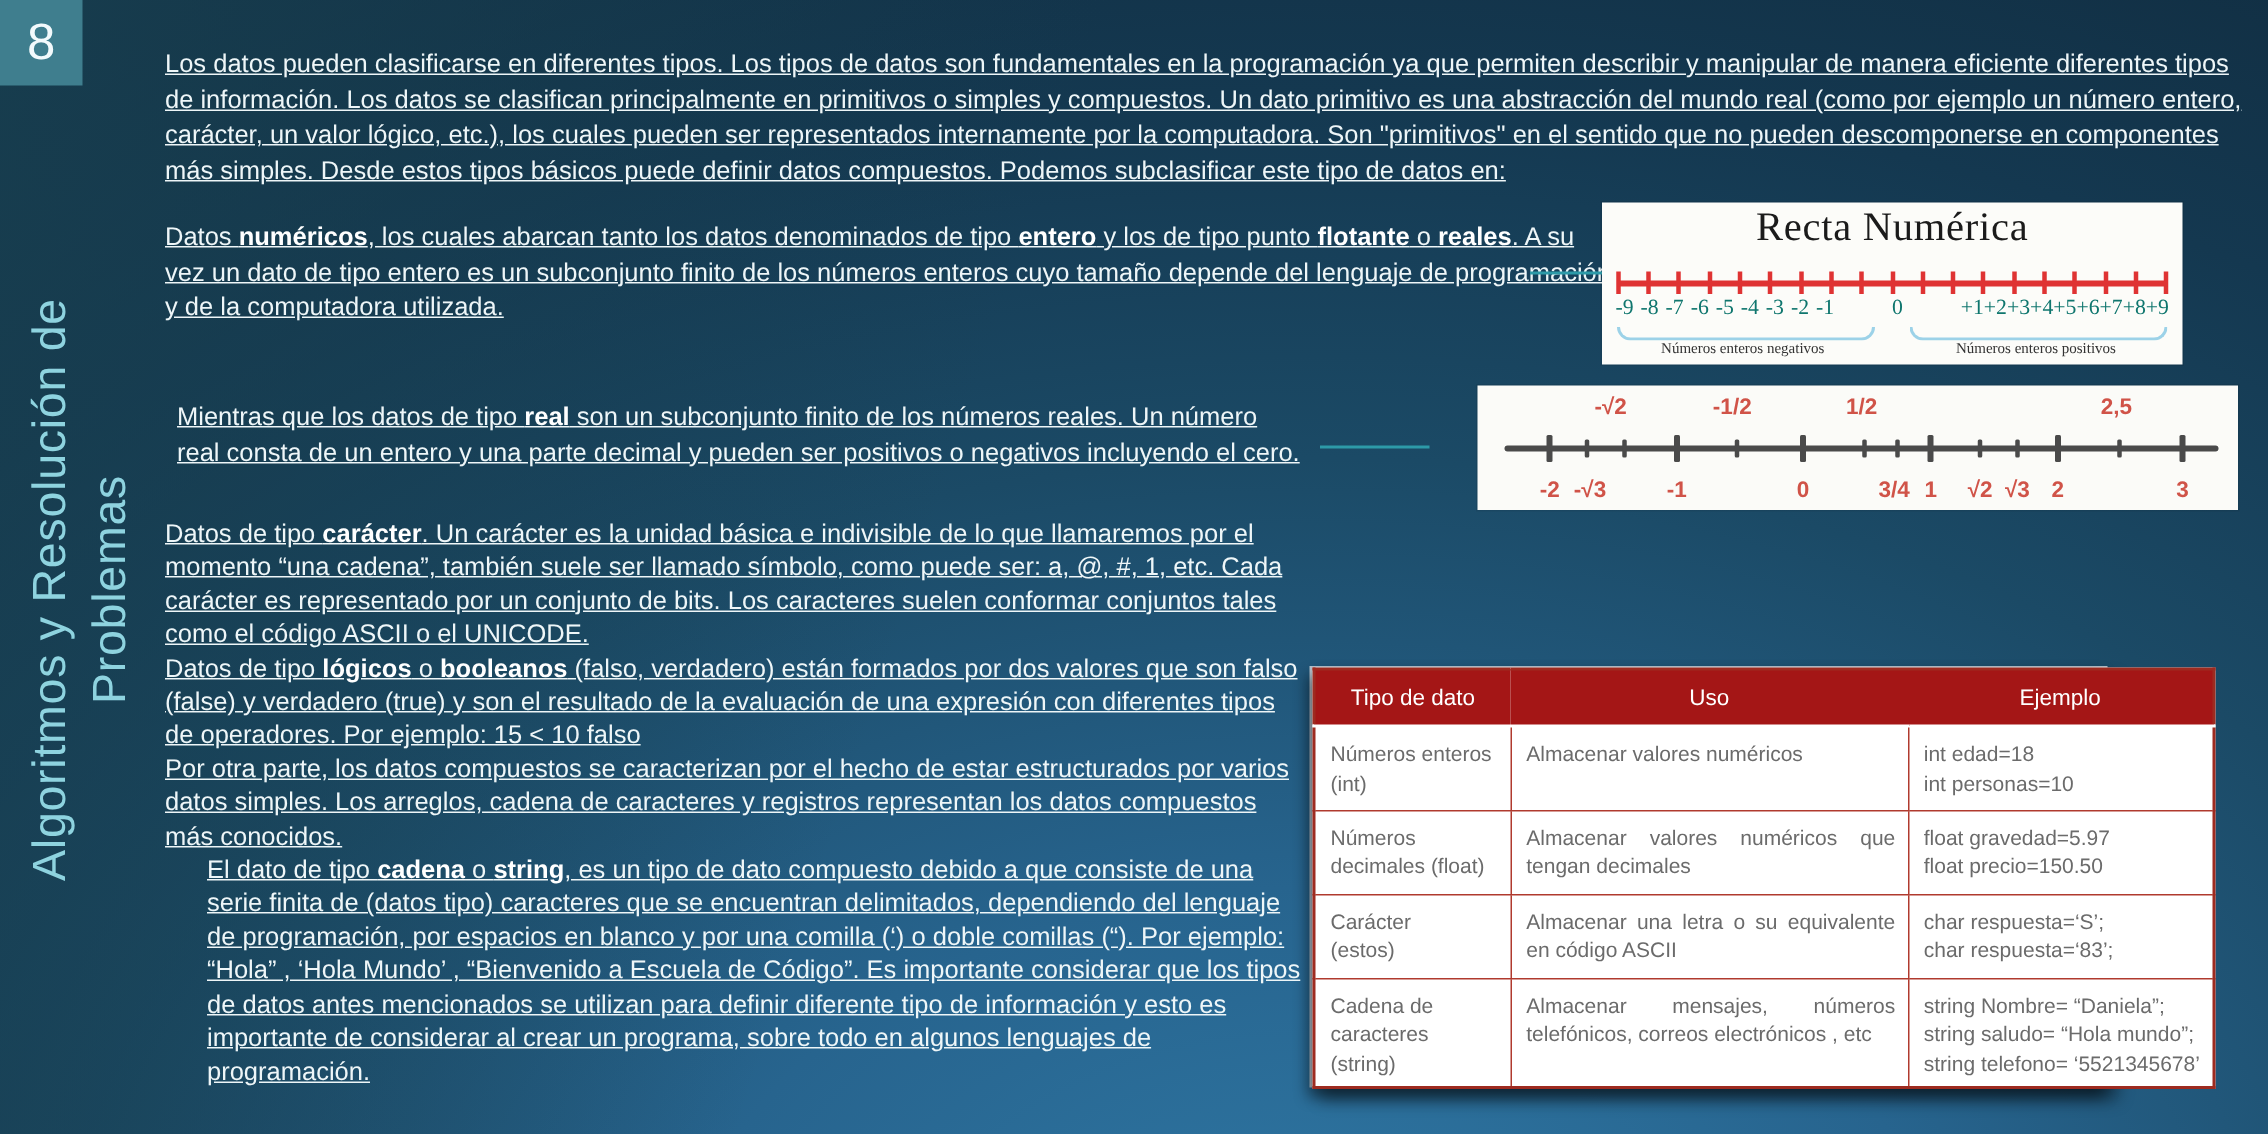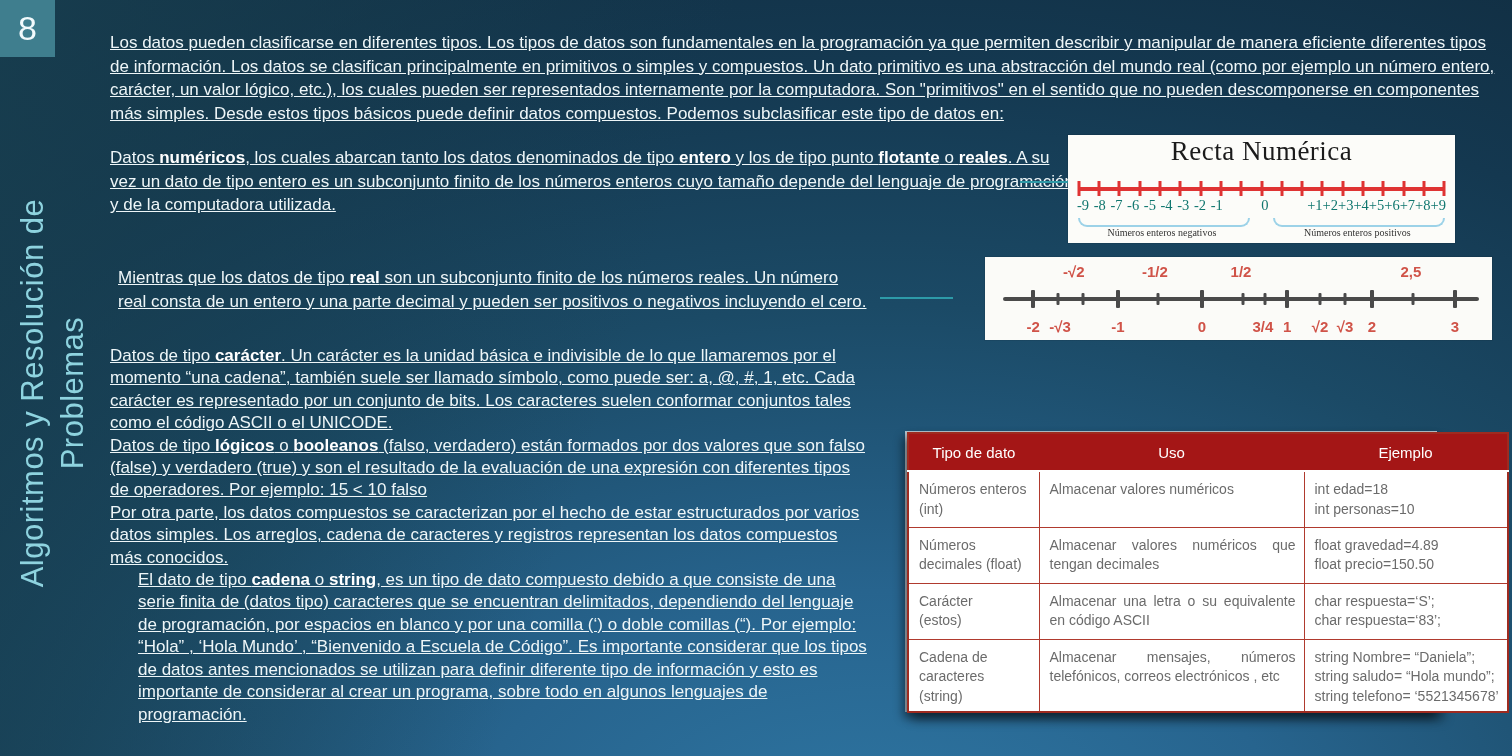--- a/index.html
+++ b/index.html
@@ -51,22 +51,22 @@
   .img2{position:absolute;left:985px;top:257px;width:507px;height:83px;background:#fbfbf8;
     box-shadow:0 0 0 1px rgba(0,0,0,.07);}
   .rr-line{position:absolute;left:3.5%;right:2.5%;top:40px;height:3.5px;background:#4a4a4a;border-radius:2px;}
   .rr-tick{position:absolute;background:#4a4a4a;transform:translateX(-50%);border-radius:1px;}
   .rr-tick.big{top:33px;height:18px;width:4px;}
   .rr-tick.small{top:36px;height:12px;width:3px;}
   .rr-label{position:absolute;transform:translateX(-50%);font-size:15px;font-weight:700;color:#d05348;white-space:nowrap;}
   .rr-above{top:6px;}
   .rr-below{bottom:5px;}
   
-  .dtable-wrap{position:absolute;left:875px;top:432px;width:532px;
-    box-shadow:-4px 5px 9px rgba(0,0,0,.45),5px 7px 10px rgba(0,0,0,.4),-2px -1px 0 rgba(225,228,232,.8);margin-left:32px;}
+  .dtable-wrap{position:absolute;left:875px;top:445px;width:532px;
+    box-shadow:-4px 5px 9px rgba(0,0,0,.45),5px 7px 10px rgba(0,0,0,.4),-2px -1px 0 rgba(225,228,232,.8);}
   table.dtable{border-collapse:collapse;table-layout:fixed;width:600px;background:#fff;border:2px solid #9e2b20;}
   .dtable col.c-tipo{width:131px;} .dtable col.c-uso{width:265px;} .dtable col.c-ej{width:204px;}
   .dtable thead th{background:#a41616;color:#fff;font-weight:400;font-size:15px;height:34px;
     border-bottom:2px solid #fff;text-align:center;}
   .dtable td{border:1.6px solid #b03a2e;color:#6b6b6b;font-size:14px;line-height:1.4;
     padding:5px 8px 5px 10px;vertical-align:top;}
   .dtable td.uso{text-align:justify;padding-top:8px;}
   .dtable td.tipo{padding-top:8px;}
   .dtable td.ej{padding-top:8px;}
   .dtable tr.r1{height:56px;} .dtable tr.r2{height:56px;} .dtable tr.r3{height:56px;} .dtable tr.r4{height:72px;}
@@ -185,21 +185,21 @@
               <div>int personas=10</div>
             </td>
           </tr>
           <tr class="r2">
             <td class="tipo">
               <div>Números</div>
               <div>decimales  (float)</div>
             </td>
             <td class="uso">Almacenar valores numéricos que tengan decimales</td>
             <td class="ej">
-              <div>float gravedad=4.89</div>
+              <div>float gravedad=5.97</div>
               <div>float precio=150.50</div>
             </td>
           </tr>
           <tr class="r3">
             <td class="tipo">
               <div>Carácter</div>
               <div>(estos)</div>
             </td>
             <td class="uso">Almacenar una letra o su equivalente en código ASCII</td>
             <td class="ej">

